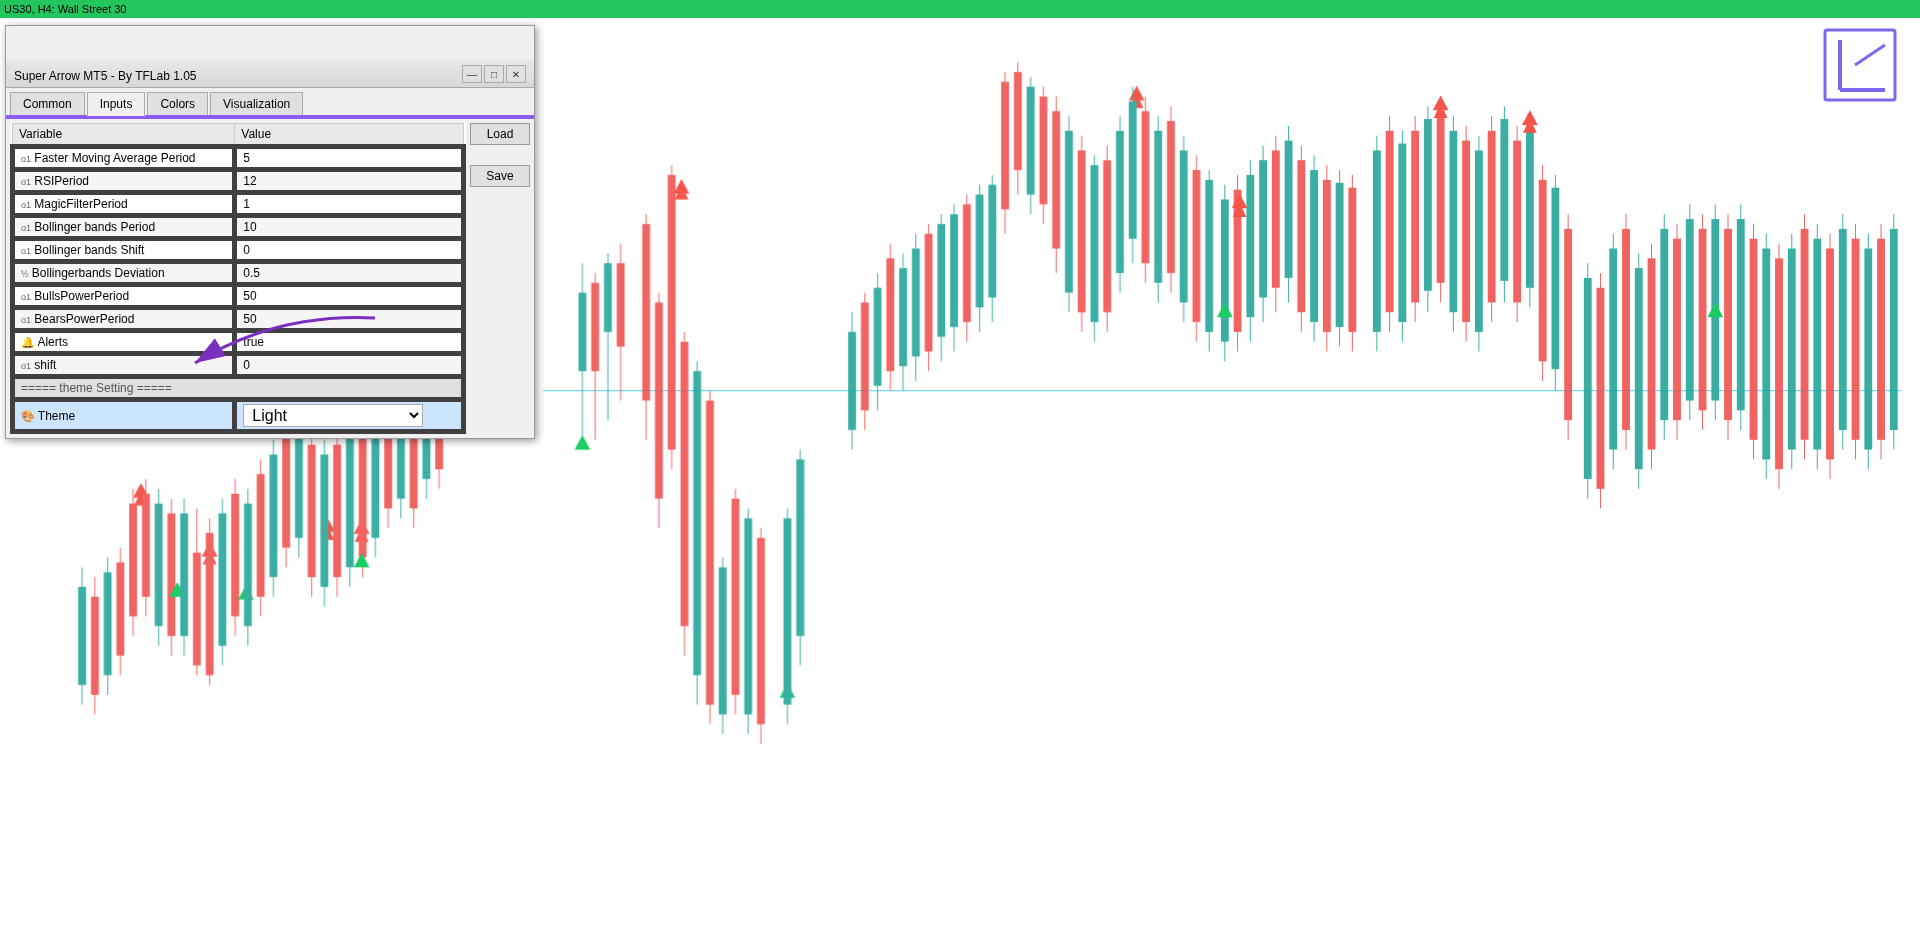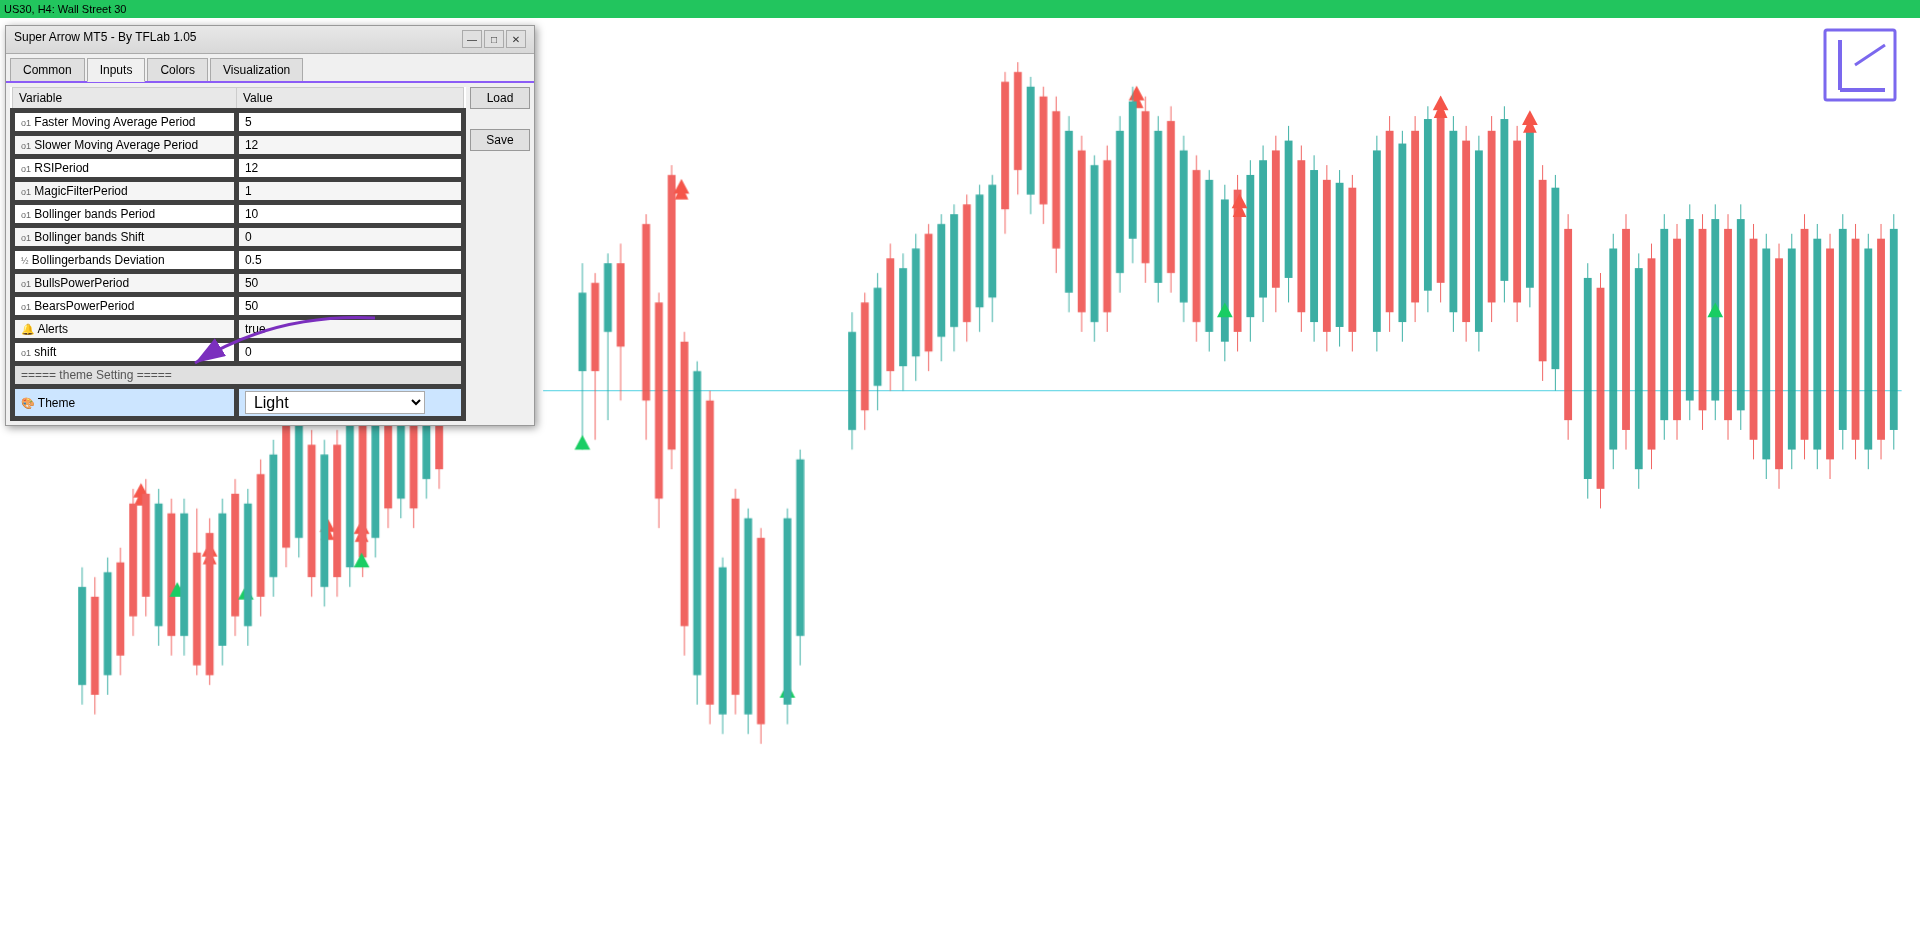--- a/index.html
+++ b/index.html
@@ -45,23 +45,24 @@
       background: #f0f0f0;
       border: 1px solid #999;
       box-shadow: 2px 2px 8px rgba(0,0,0,0.4);
     }
 
     #dialog-titlebar {
       background: linear-gradient(to bottom, #e8e8e8, #d8d8d8);
       border-bottom: 1px solid #aaa;
       padding: 4px 8px;
       display: flex;
-      align-items: flex-start;
+      align-items: flex-end;
       justify-content: space-between;
       height: 28px;
+      margin-top: 34px;
     }
 
     #dialog-title {
       font-size: 12px;
       font-weight: normal;
       color: #000;
     }
 
     #dialog-controls {
       display: flex;
@@ -77,21 +78,21 @@
       display: flex;
       align-items: center;
       justify-content: center;
       font-size: 10px;
       color: #333;
     }
 
     #dialog-tabs {
       display: flex;
       background: #f0f0f0;
-      border-bottom: 2px solid #8b5cf6;
+      border-bottom: 4px solid #8b5cf6;
       padding: 4px 4px 0 4px;
       gap: 2px;
     }
 
     .tab {
       padding: 4px 12px;
       border: 1px solid #aaa;
       border-bottom: none;
       background: #e0e0e0;
       cursor: pointer;
@@ -712,24 +713,20 @@
           <thead>
             <tr>
               <th>Variable</th>
               <th>Value</th>
             </tr>
           </thead>
           <tbody>
             <tr>
               <td><span style="font-size:9px;color:#666;">o1</span> Faster Moving Average Period</td>
               <td>5</td>
-            </tr>
-            <tr>
-              <td><span style="font-size:9px;color:#666;">o1</span> Slower Moving Average Period</td>
-              <td>12</td>
             </tr>
             <tr>
               <td><span style="font-size:9px;color:#666;">o1</span> RSIPeriod</td>
               <td>12</td>
             </tr>
             <tr>
               <td><span style="font-size:9px;color:#666;">o1</span> MagicFilterPeriod</td>
               <td>1</td>
             </tr>
             <tr>

